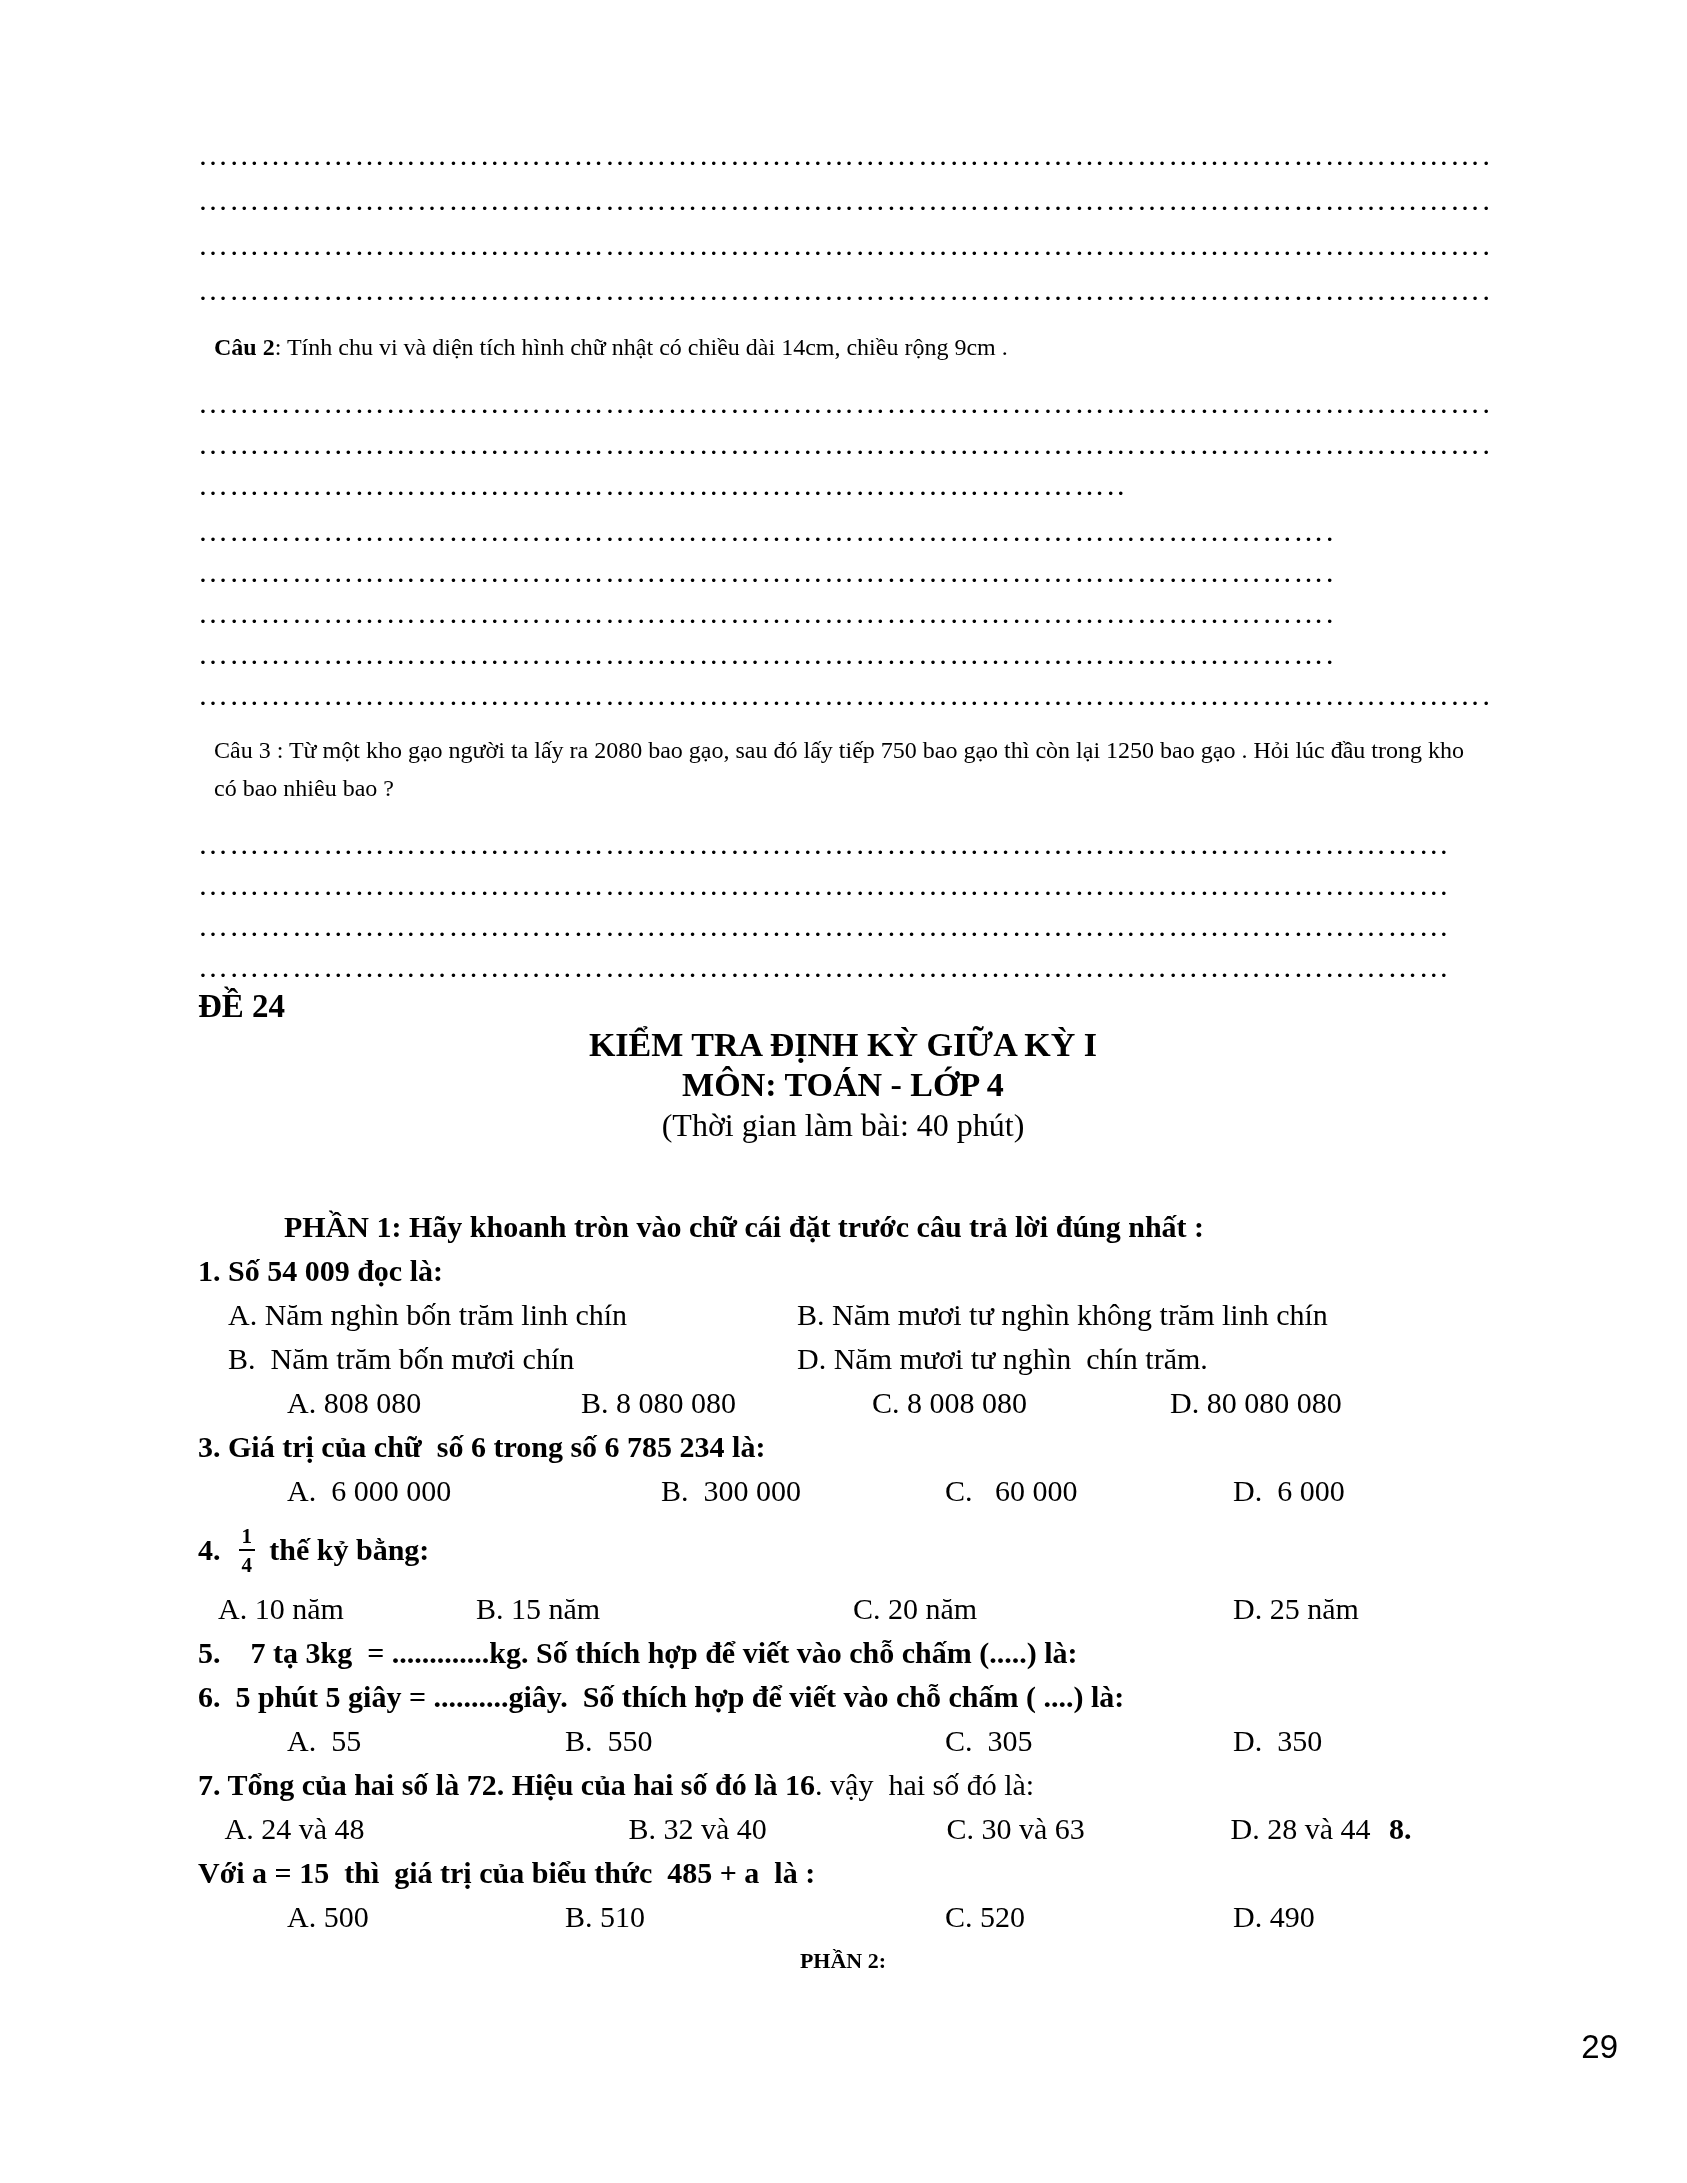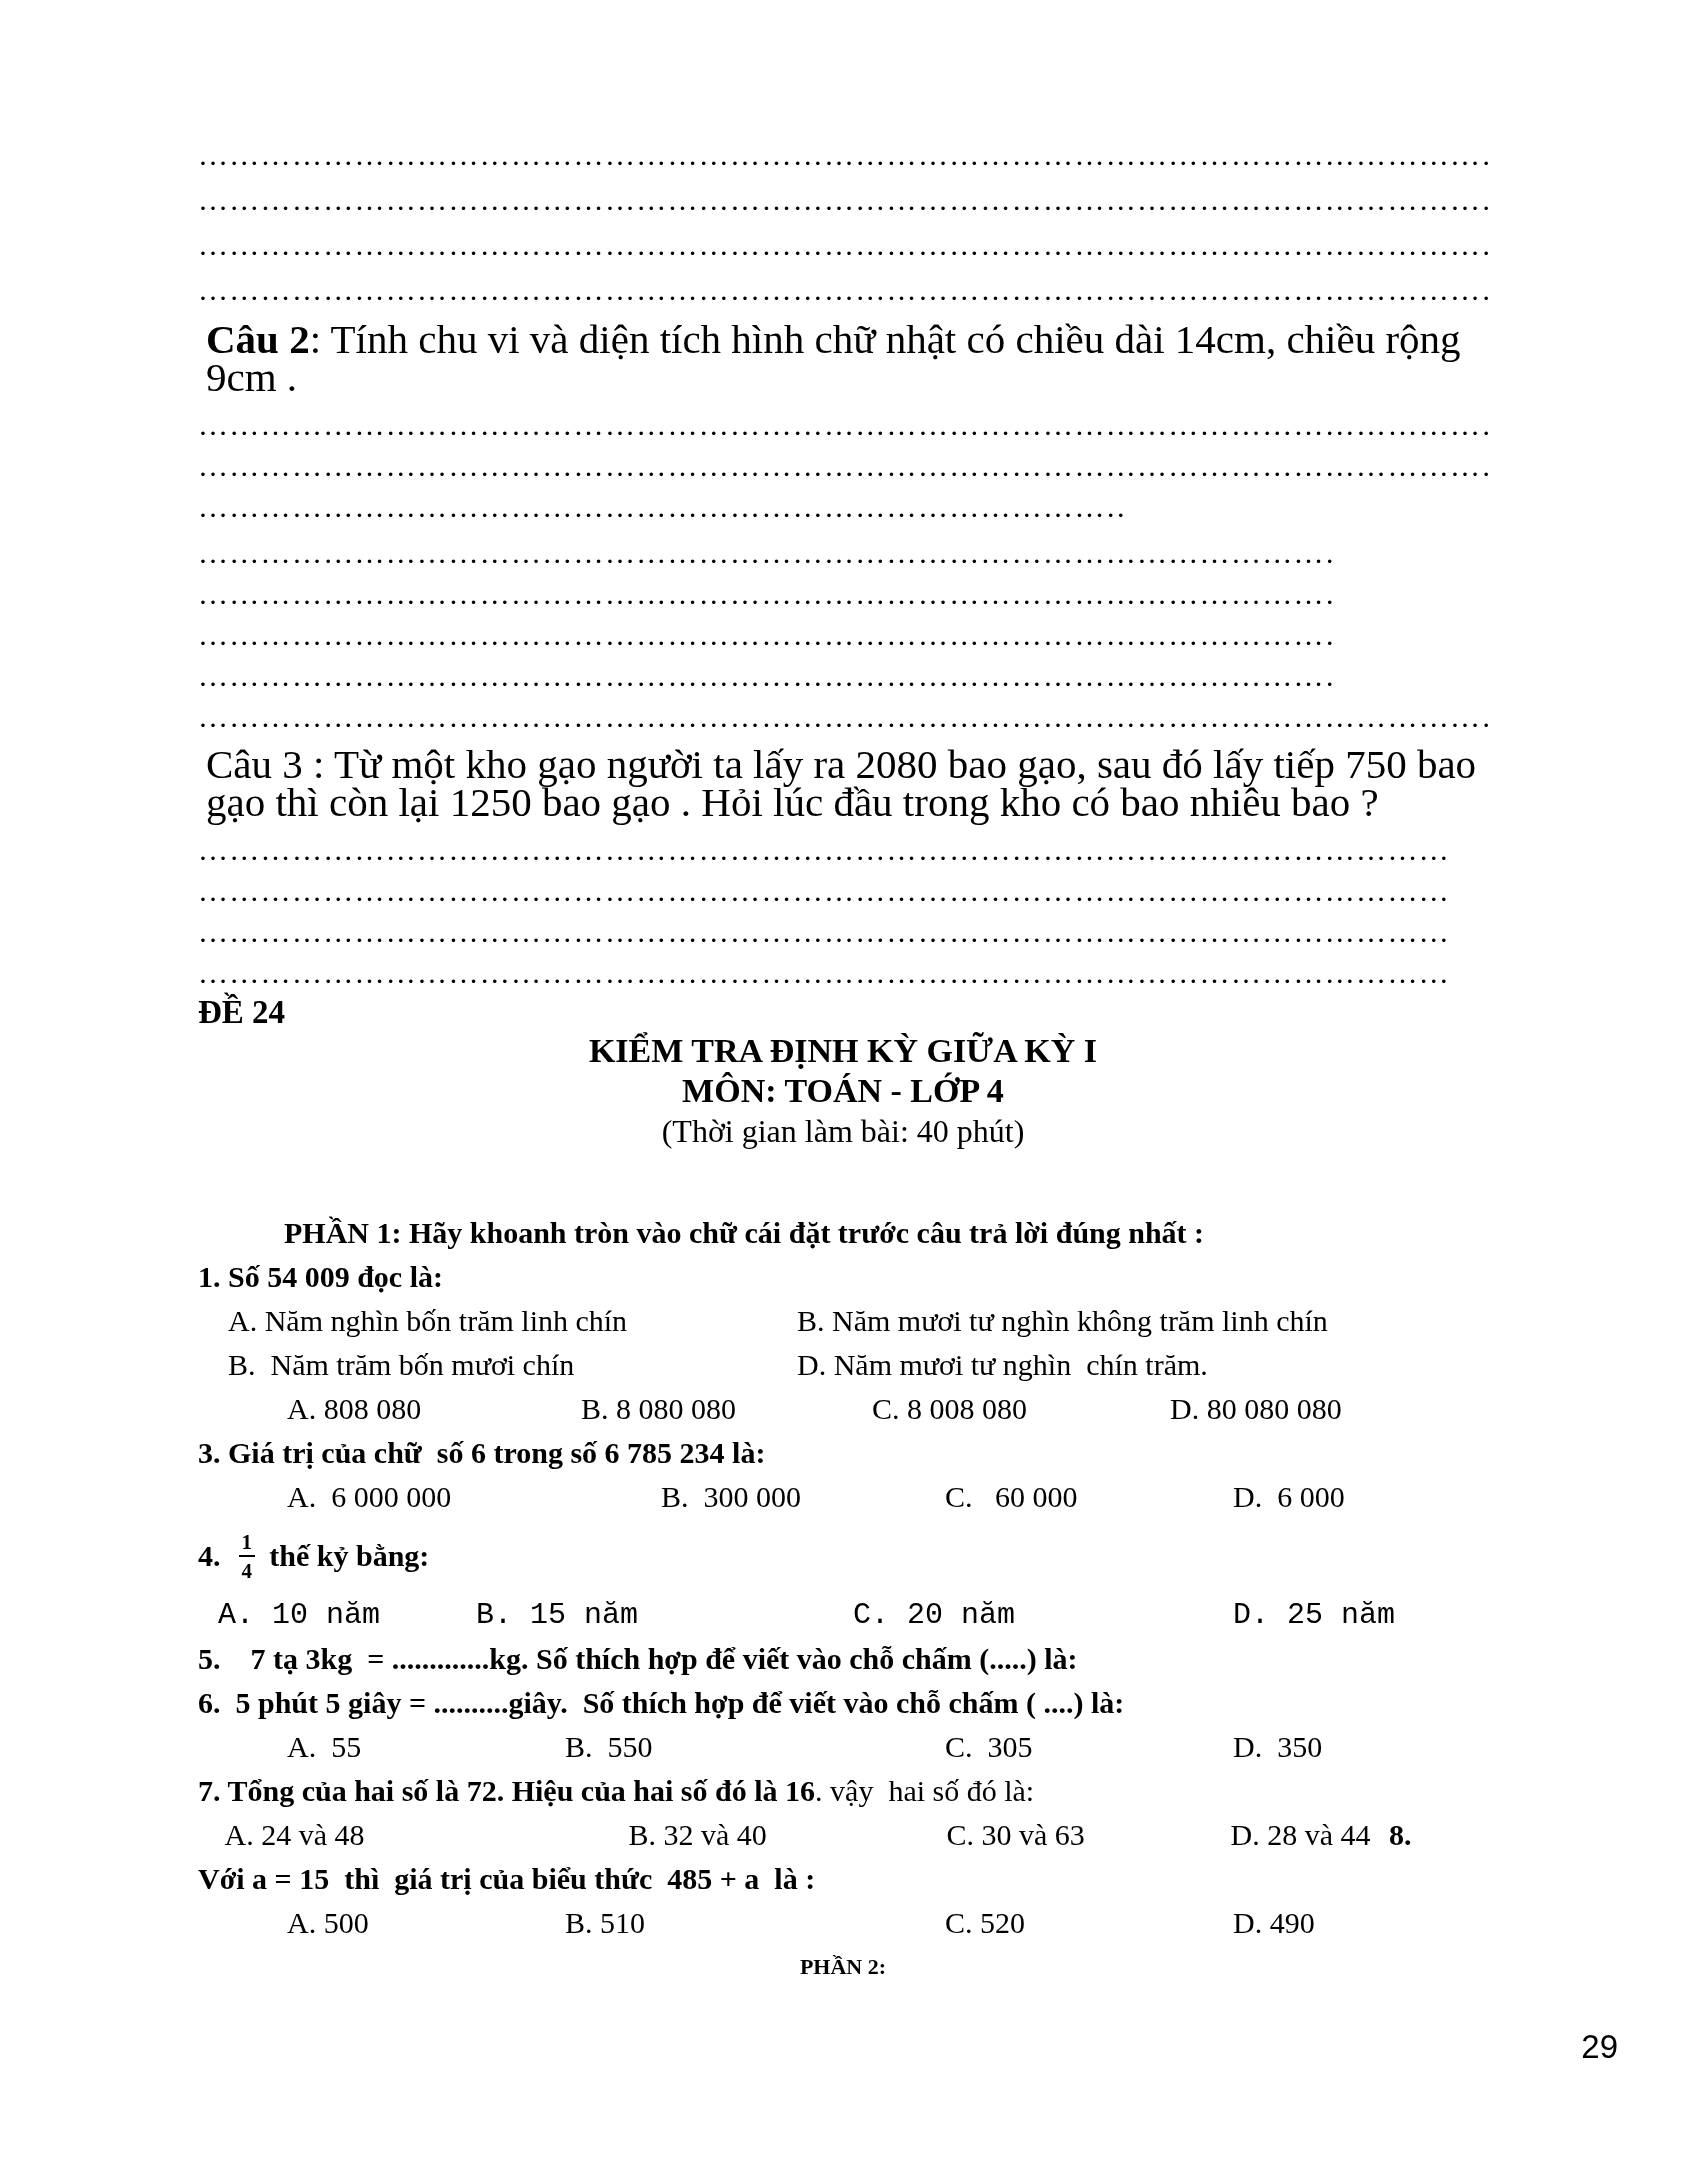--- a/index.html
+++ b/index.html
@@ -24,21 +24,21 @@
   }
   .dots-top .dots{line-height:45px;}
   .dots-mid .dots{line-height:41px;}
   .w100{width:100%;}
   .w97{width:97%;}
   .w88{width:88%;}
   .w72{width:72%;}
   .gap8{margin-top:5.3px;}
   
   .body-line{
-    margin:8px;font-size:41px;line-height:38px;white-space:pre-wrap;
+    margin:16px;font-size:24px;line-height:38px;white-space:pre-wrap;
   }
   .body-line b{font-weight:bold;}
   
   .de-label{margin:0;font-size:33px;line-height:38px;font-weight:bold;}
   
   .title-block{text-align:center;}
   .title-line{margin:0;font-size:34px;line-height:40px;font-weight:bold;}
   .subtitle-line{margin:0;font-size:32px;line-height:40px;font-weight:normal;}
   
   .part-heading{
@@ -66,21 +66,21 @@
   
   .opt-row{
     display:flex;align-items:baseline;
     font-size:30px;line-height:44px;font-weight:normal;
     padding-left:89px;white-space:pre-wrap;
   }
   .opt-row .opt{display:inline-block;flex:0 0 auto;white-space:pre-wrap;}
   .opt-row .tail-bold{font-weight:bold;}
   .pl45{padding-left:30px;}
   .pl40{padding-left:26.5px;}
-  .pl30{padding-left:20px;font-family:Liberation Mono, monospace;}
+  .pl30{padding-left:20px;}
   
   .page-number{
     position:absolute;right:69px;top:2028px;
     font-size:33px;font-family:"Liberation Sans","DejaVu Sans",sans-serif;
   }
 </style>
 </head>
 <body>
 
 <div class="page">

